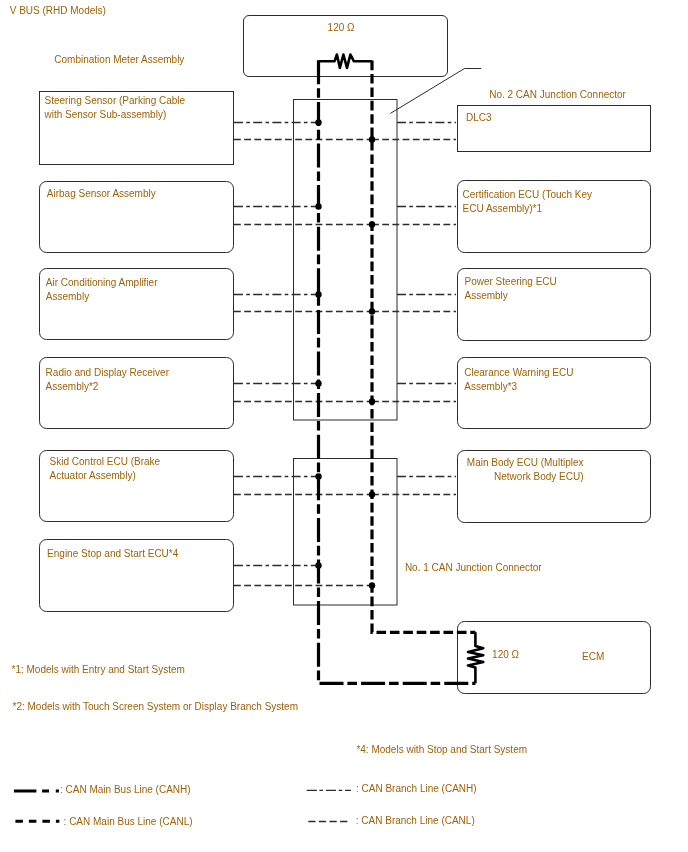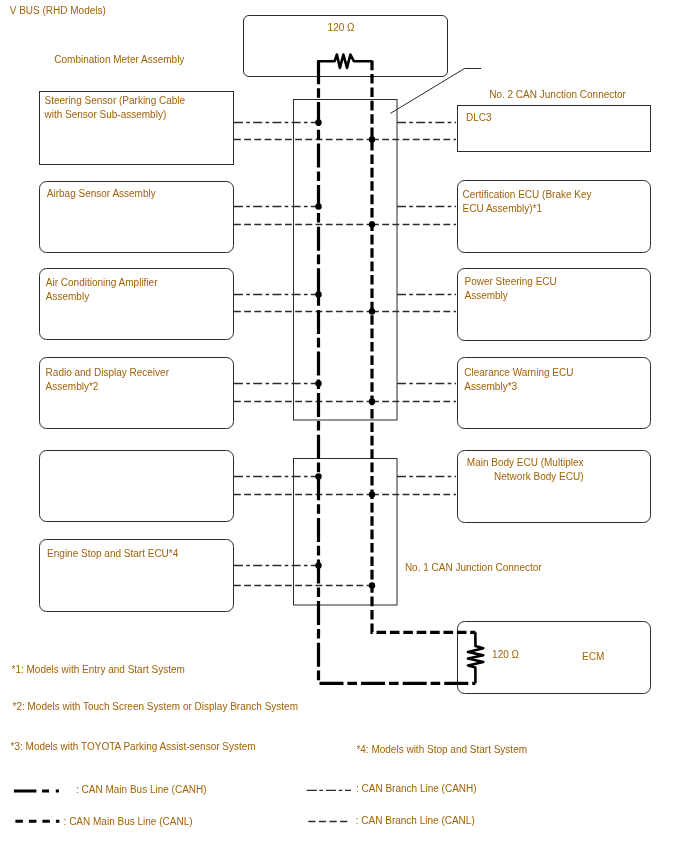--- a/index.html
+++ b/index.html
@@ -106,30 +106,30 @@
   <div class="txt" style="left:327.6px;top:21.2px;">120 Ω</div>
   <div class="txt" style="left:489.2px;top:60.3px;margin-top:28px;">No. 2 CAN Junction Connector</div>
   <div class="txt" style="left:404.9px;top:561.4px;">No. 1 CAN Junction Connector</div>
   <div class="txt" style="left:492.1px;top:647.9px;">120 Ω</div>
   <div class="txt" style="left:582.1px;top:650px;">ECM</div>
 
   <div class="txt" style="left:44.5px;top:94.1px;"><span>Steering Sensor (Parking Cable</span><br><span>with Sensor Sub-assembly)</span></div>
   <div class="txt" style="left:46.8px;top:187.2px;"><span>Airbag Sensor Assembly</span></div>
   <div class="txt" style="left:45.8px;top:276.1px;"><span>Air Conditioning Amplifier</span><br><span>Assembly</span></div>
   <div class="txt" style="left:45.6px;top:366.3px;"><span>Radio and Display Receiver</span><br><span>Assembly*2</span></div>
+  <div class="txt" style="left:49.6px;top:455.3px;"><span>Skid Control ECU (Brake</span><br><span>Actuator Assembly)</span></div>
   <div class="txt" style="left:47.1px;top:546.6px;"><span>Engine Stop and Start ECU*4</span></div>
 
   <div class="txt" style="left:466px;top:111.4px;"><span>DLC3</span></div>
-  <div class="txt" style="left:462.6px;top:188.3px;"><span>Certification ECU (Brake Key</span><br><span>ECU Assembly)*1</span></div>
+  <div class="txt" style="left:462.6px;top:188.3px;"><span>Certification ECU (Touch Key</span><br><span>ECU Assembly)*1</span></div>
   <div class="txt" style="left:464.5px;top:275.4px;"><span>Power Steering ECU</span><br><span>Assembly</span></div>
   <div class="txt" style="left:464.3px;top:365.5px;"><span>Clearance Warning ECU</span><br><span>Assembly*3</span></div>
   <div class="txt" style="left:466.8px;top:456.3px;text-align:right;"><span>Main Body ECU (Multiplex</span><br><span>Network Body ECU)</span></div>
 
   <div class="txt" style="left:11.5px;top:663.4px;">*1: Models with Entry and Start System</div>
   <div class="txt" style="left:12.5px;top:700.2px;">*2: Models with Touch Screen System or Display Branch System</div>
-  <div class="txt" style="left:10.6px;top:740.3px;">*3: Models with TOYOTA Parking Assist-sensor System</div>
   <div class="txt" style="left:356.4px;top:743.3px;">*4: Models with Stop and Start System</div>
 
-  <div class="txt" style="left:76px;top:782.7px;">: CAN Main Bus Line (CANH)</div>
+  <div class="txt" style="left:60px;top:782.7px;">: CAN Main Bus Line (CANH)</div>
   <div class="txt" style="left:63.6px;top:815.3px;">: CAN Main Bus Line (CANL)</div>
   <div class="txt" style="left:356px;top:781.8px;">: CAN Branch Line (CANH)</div>
   <div class="txt" style="left:355.8px;top:814.4px;">: CAN Branch Line (CANL)</div>
 </div>
 
 </body></html>

